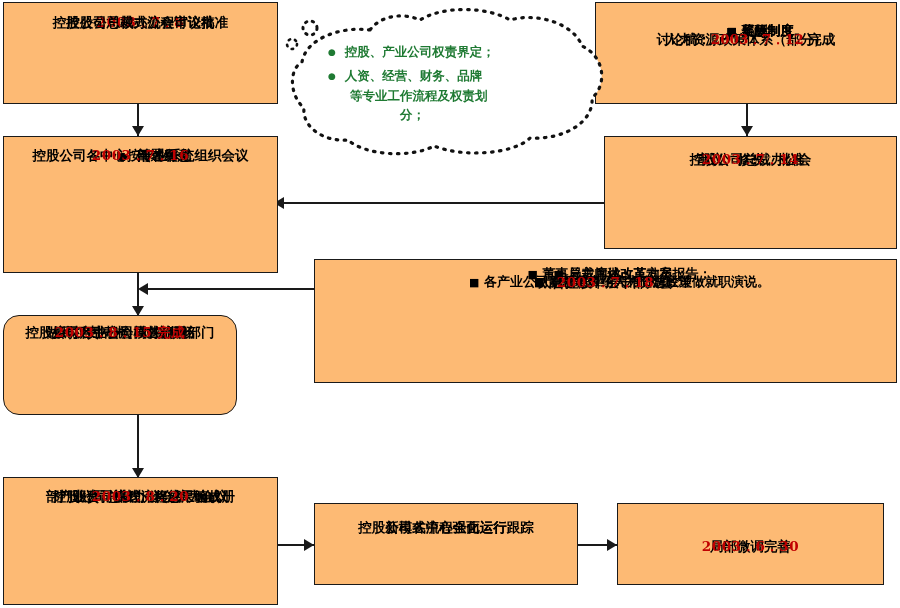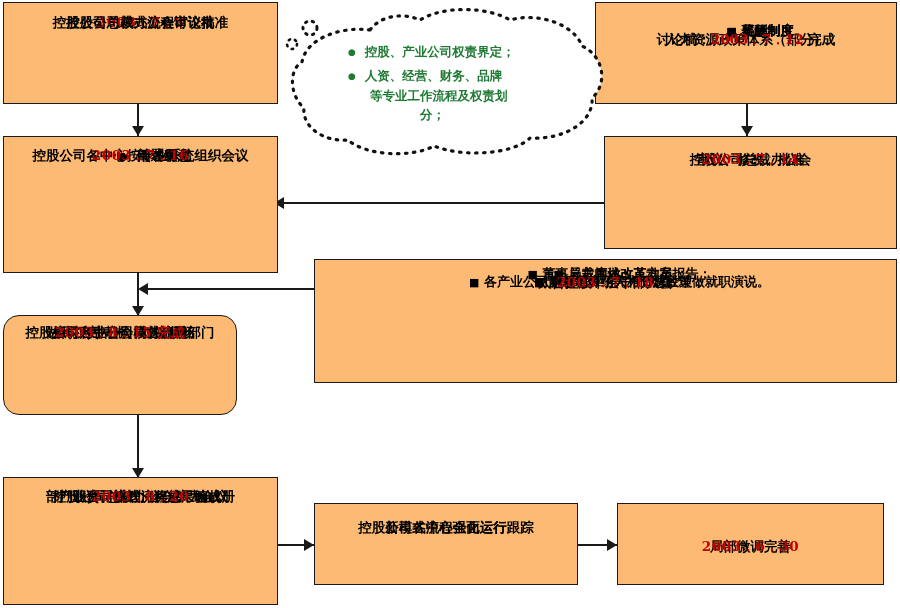--- a/index.html
+++ b/index.html
@@ -165,21 +165,21 @@
              C 292 24, 256 12, 228 20
              C 204 6, 160 6, 138 20
              C 120 12, 98 16, 88 30 Z" fill="#ffffff" stroke="#111111" stroke-width="3.2" stroke-dasharray="1.5 6.5" stroke-linecap="round"></path>
   </svg>
 
   <svg width="80" height="50" viewBox="0 0 80 50" style="position:absolute; left:262px; top:18px; z-index:4;">
     <circle cx="48" cy="10" r="7" fill="#ffffff" stroke="#111111" stroke-width="3" stroke-dasharray="1.5 5.5" stroke-linecap="round"></circle>
     <circle cx="30" cy="26" r="5" fill="#ffffff" stroke="#111111" stroke-width="2.6" stroke-dasharray="1.5 5" stroke-linecap="round"></circle>
   </svg>
 
-  <div class="cloud-text" style="left:348px; top:42px; width:230px;">
+  <div class="cloud-text" style="left:328px; top:42px; width:230px;">
     <div class="cloud-line">
       <span class="cloud-bullet"></span>
       <span>控股、产业公司权责界定；</span>
     </div>
     <div class="spacer"></div>
     <div class="cloud-line">
       <span class="cloud-bullet"></span>
       <span>人资、经营、财务、品牌</span>
     </div>
     <div class="cloud-line cloud-indent">

